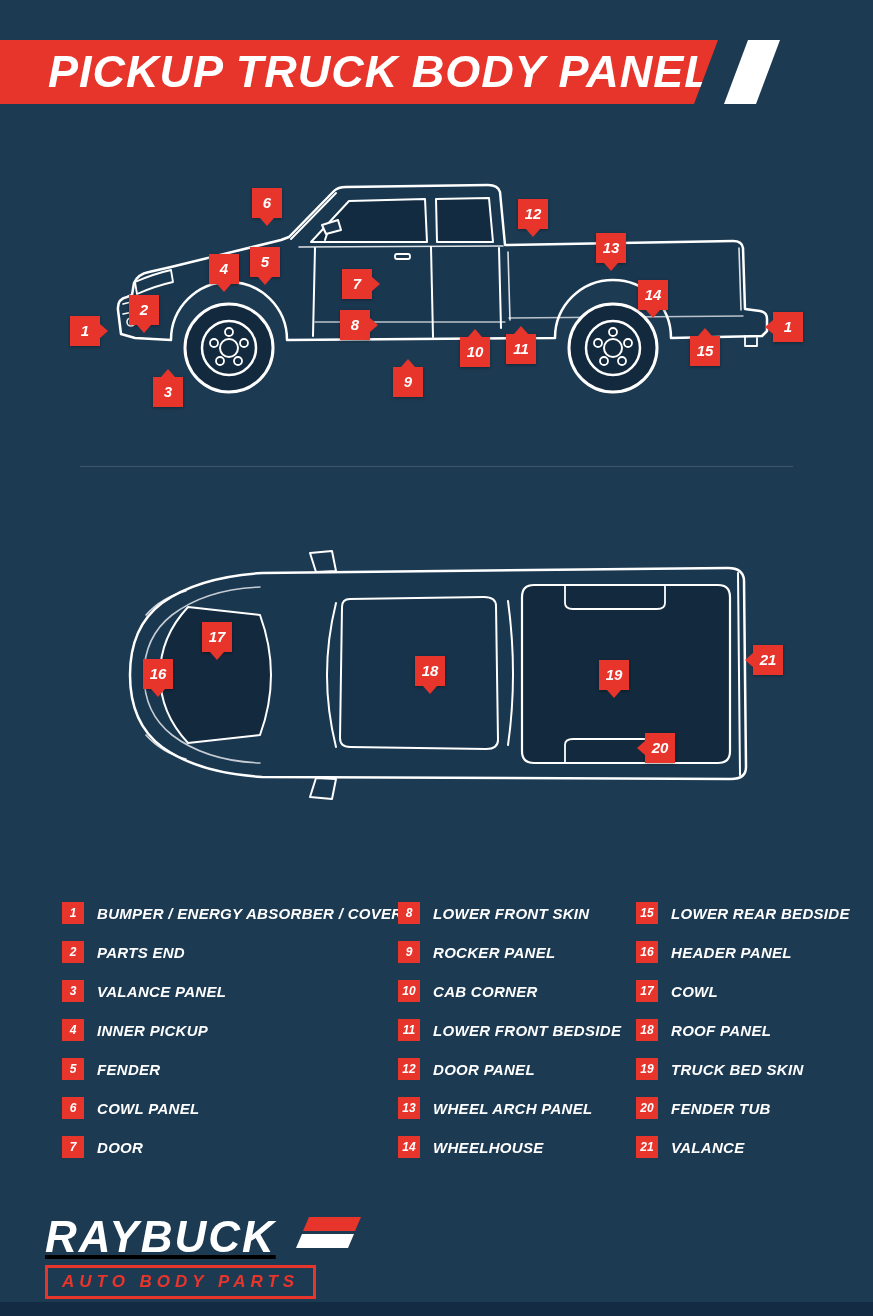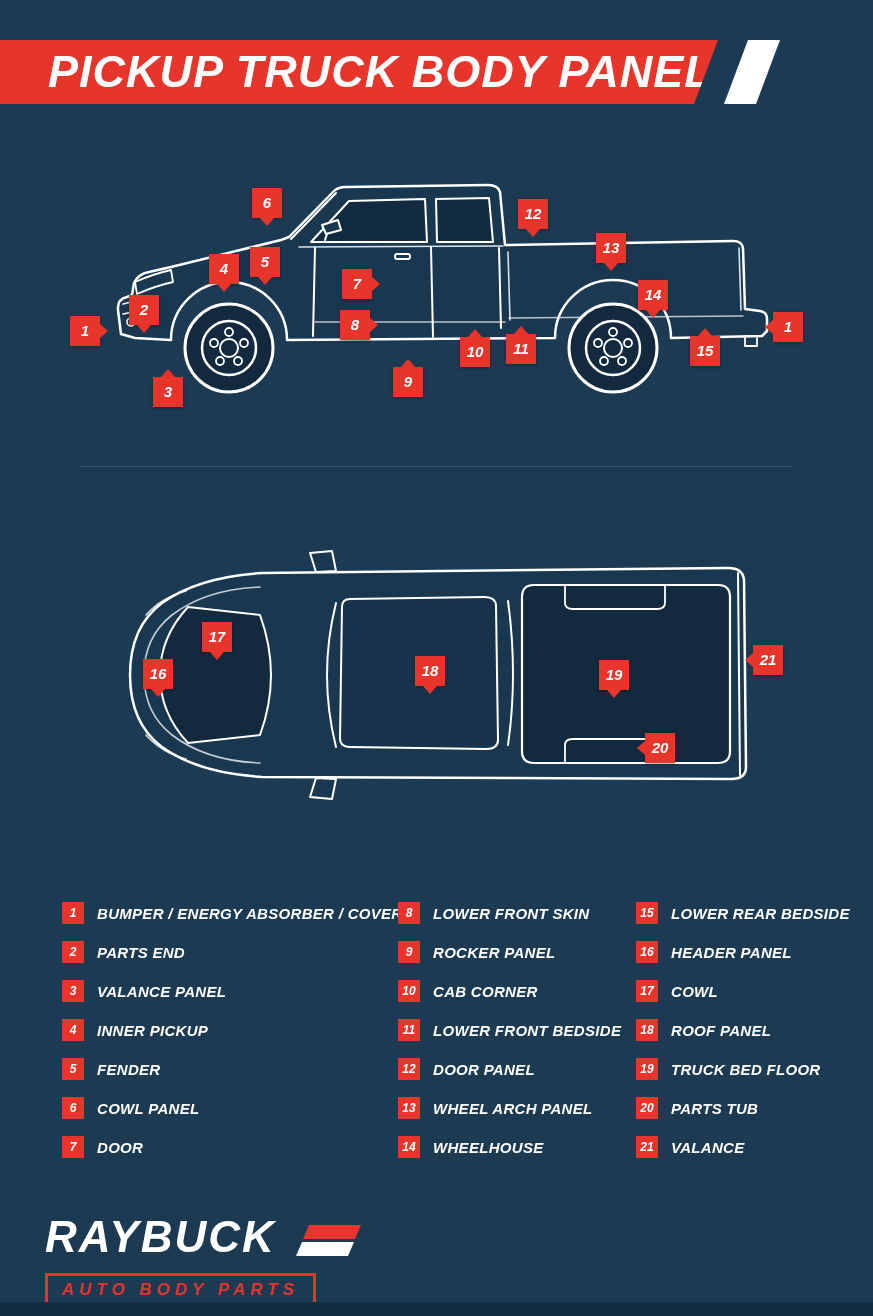--- a/index.html
+++ b/index.html
@@ -61,27 +61,27 @@
   .legend-num{
     flex:none;width:22px;height:22px;background:var(--red);color:var(--white);
     text-align:center;font:italic 700 12px/22px "Liberation Sans",sans-serif;
   }
   .legend-label{
     color:var(--white);font-style:italic;font-weight:700;font-size:15px;
     letter-spacing:0.3px;white-space:nowrap;
   }
   
   .footer{position:absolute;left:45px;top:1213px;}
-  .brand-row{display:flex;align-items:flex-end;gap:17px;}
+  .brand-row{display:flex;align-items:flex-start;gap:17px;text-decoration:underline;}
   .brand{
     color:var(--white);font-style:italic;font-weight:700;font-size:44px;
     letter-spacing:2px;line-height:48px;
   }
   .tagline-box{
-    margin-top:12px;border:3px solid var(--red);display:inline-block;
+    margin-top:4px;border:3px solid var(--red);display:inline-block;
     padding:4px 14px;
   }
   .tagline{
     color:var(--red);font-style:italic;font-weight:700;font-size:17px;letter-spacing:5px;
     white-space:nowrap;
   }
   .bottom-strip{position:absolute;left:0;bottom:0;width:100%;height:14px;background:#132c44;}
 </style>
 </head>
 <body>
@@ -251,25 +251,25 @@
       <div class="legend-row">
         <span class="legend-num">17</span>
         <span class="legend-label">COWL</span>
       </div>
       <div class="legend-row">
         <span class="legend-num">18</span>
         <span class="legend-label">ROOF PANEL</span>
       </div>
       <div class="legend-row">
         <span class="legend-num">19</span>
-        <span class="legend-label">TRUCK BED FLOOR</span>
+        <span class="legend-label">TRUCK BED SKIN</span>
       </div>
       <div class="legend-row">
         <span class="legend-num">20</span>
-        <span class="legend-label">PARTS TUB</span>
+        <span class="legend-label">FENDER TUB</span>
       </div>
       <div class="legend-row">
         <span class="legend-num">21</span>
         <span class="legend-label">VALANCE</span>
       </div>
     </div>
 
   <div class="footer">
     <div class="brand-row">
       <span class="brand">RAYBUCK</span>

